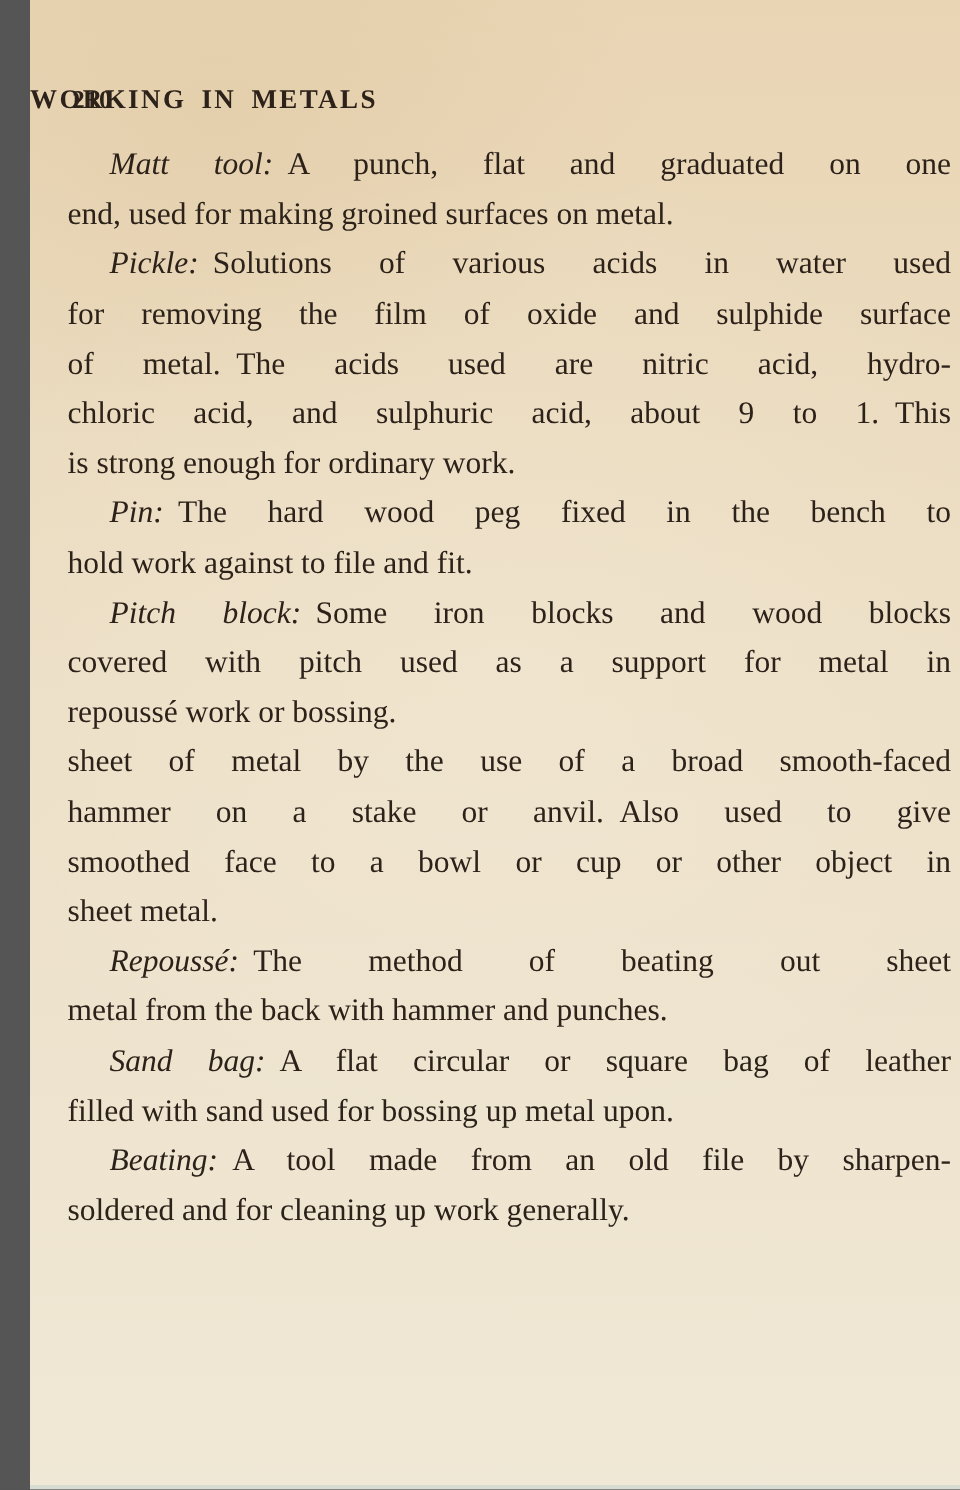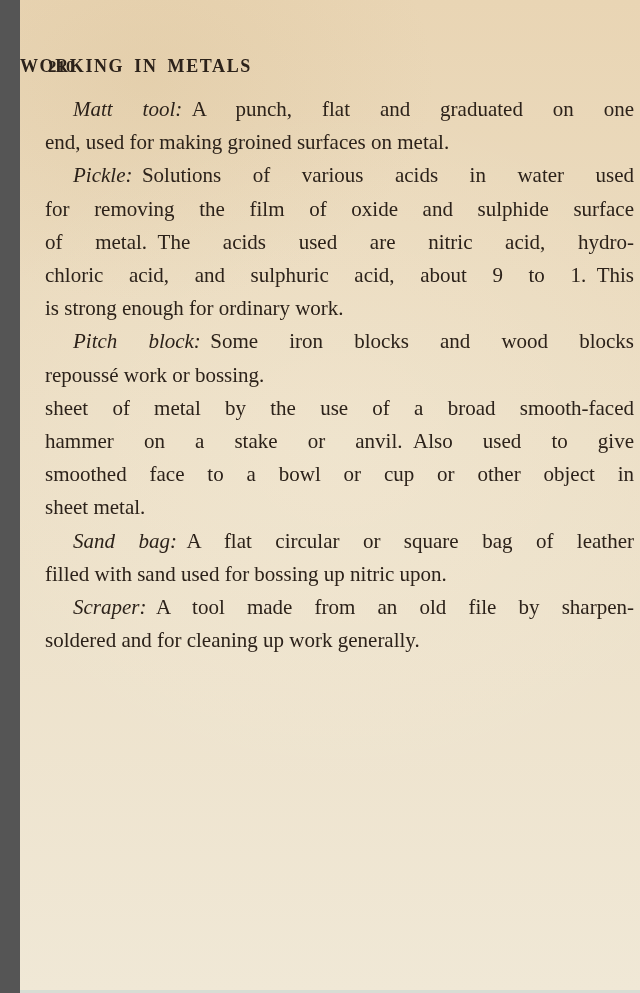--- a/index.html
+++ b/index.html
@@ -96,33 +96,42 @@
         <div class="line last">end, used for making groined surfaces on metal.</div>
       </div>
       <div class="para">
         <div class="line first"><span class="term">Pickle:</span>Solutions of various acids in water used</div>
         <div class="line">for removing the film of oxide and sulphide surface</div>
         <div class="line">of metal. The acids used are nitric acid, hydro-</div>
         <div class="line">chloric acid, and sulphuric acid, about 9 to 1. This</div>
         <div class="line last">is strong enough for ordinary work.</div>
       </div>
       <div class="para">
+        <div class="line first"><span class="term">Pin:</span>The hard wood peg fixed in the bench to</div>
+        <div class="line last">hold work against to file and fit.</div>
+      </div>
+      <div class="para">
         <div class="line first"><span class="term">Pitch block:</span>Some iron blocks and wood blocks</div>
+        <div class="line">covered with pitch used as a support for metal in</div>
         <div class="line last">repoussé work or bossing.</div>
       </div>
       <div class="para">
         <div class="line">sheet of metal by the use of a broad smooth-faced</div>
         <div class="line">hammer on a stake or anvil. Also used to give</div>
         <div class="line">smoothed face to a bowl or cup or other object in</div>
         <div class="line last">sheet metal.</div>
       </div>
       <div class="para">
-        <div class="line first"><span class="term">Sand bag:</span>A flat circular or square bag of leather</div>
-        <div class="line last">filled with sand used for bossing up nitric upon.</div>
+        <div class="line first"><span class="term">Repoussé:</span>The method of beating out sheet</div>
+        <div class="line last">metal from the back with hammer and punches.</div>
       </div>
       <div class="para">
-        <div class="line first"><span class="term">Scraper:</span>A tool made from an old file by sharpen-</div>
+        <div class="line first"><span class="term">Sand bag:</span>A flat circular or square bag of leather</div>
+        <div class="line last">filled with sand used for bossing up metal upon.</div>
+      </div>
+      <div class="para">
+        <div class="line first"><span class="term">Beating:</span>A tool made from an old file by sharpen-</div>
         <div class="line last">soldered and for cleaning up work generally.</div>
       </div>
     </div>
 
   <div class="scan-edge-bottom"></div>
 </div>
 
 </body></html>

